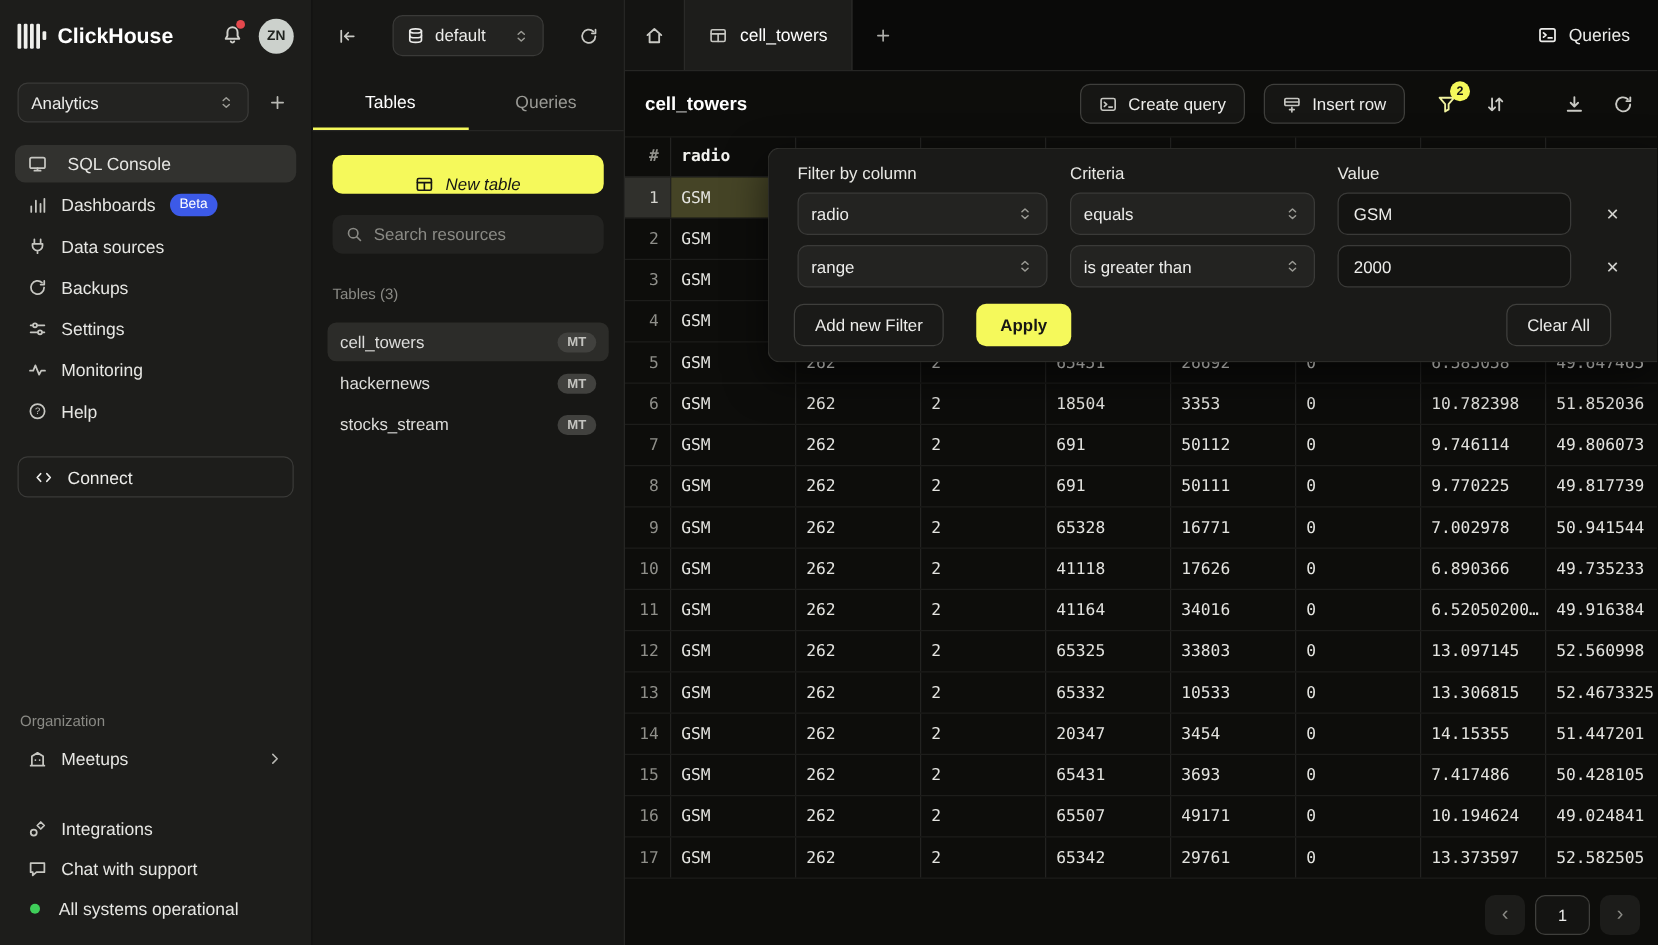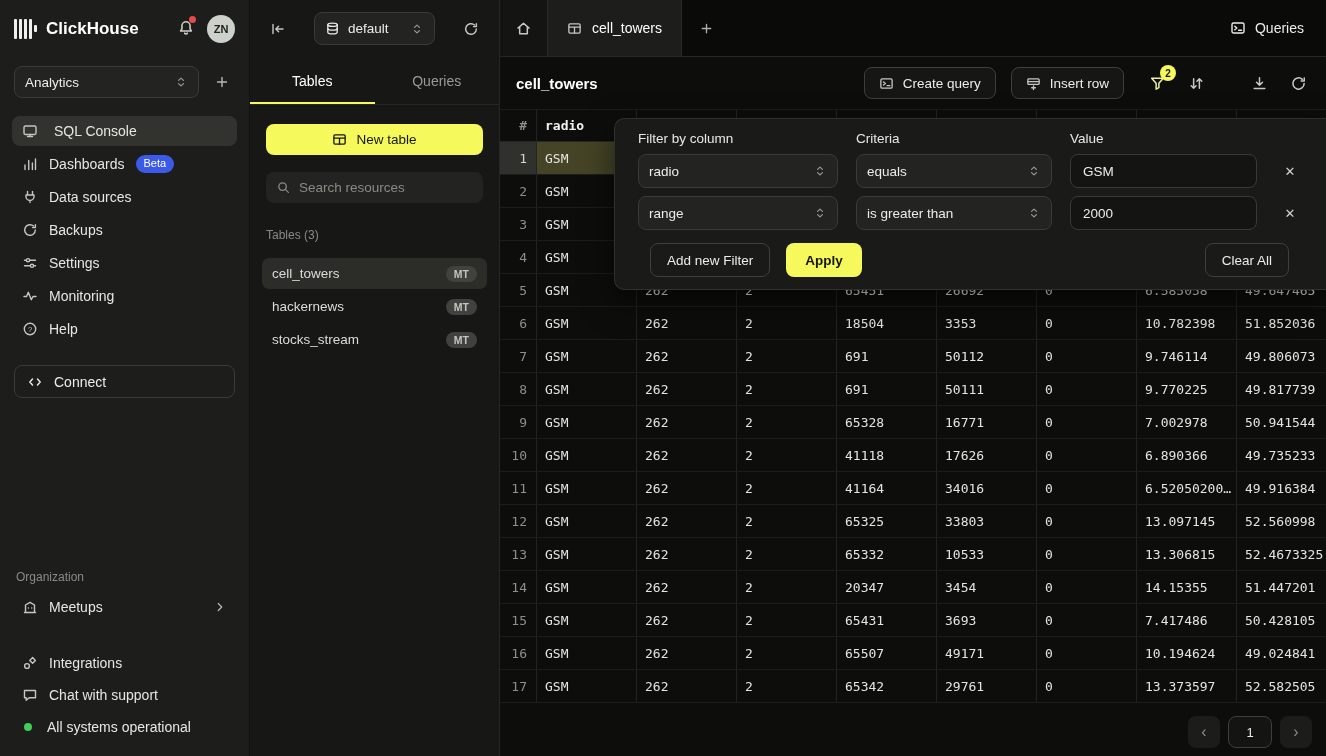--- a/index.html
+++ b/index.html
@@ -39,21 +39,21 @@
   .status-dot { width:8px; height:8px; border-radius:50%; background:#3fce5a; margin:0 4px 0 2px; }
 
   
   .explorer { width:250px; background:#171715; display:flex; flex-direction:column; flex-shrink:0; border-right:1px solid #262624; }
   .ex-top { height:57px; display:flex; align-items:center; padding:0 16px; gap:24px; }
   .icon-btn { display:flex; align-items:center; justify-content:center; color:#c9c9c4; width:24px; height:24px; position:relative; }
   .db-select { flex:1; height:33px; }
   .ex-tabs { height:48px; display:flex; border-bottom:1px solid #262624; }
   .ex-tab { flex:1; display:flex; align-items:center; justify-content:center; font-size:14px; color:#9a9a95; cursor:pointer; }
   .ex-tab.active { color:#fff; box-shadow:inset 0 -2px 0 #f5f95b; }
-  .new-table-btn { margin:19px 16px 0; height:31px; background:#f5f95b; color:#161614; border-radius:8px; display:flex; align-items:center; justify-content:center; gap:9px; font-size:13.5px; font-weight:500; }
+  .new-table-btn { margin:19px 16px 0; height:31px; background:#f5f95b; color:#161614; border-radius:8px; display:flex; align-items:flex-end; justify-content:center; gap:9px; font-size:13.5px; font-weight:500;font-style:italic; }
   .search-box { margin:17px 16px 0; height:31px; background:#232321; border-radius:8px; display:flex; align-items:center; gap:8px; padding:0 10px; color:#8a8a85; }
   .search-box input { flex:1; background:transparent; border:none; outline:none; color:#e2e2de; font-size:13.5px; font-family:inherit; }
   .search-box input::placeholder { color:#8a8a85; }
   .section-label { margin:25px 16px 16px; color:#8a8a85; font-size:12px; }
   .table-list { padding:0 12px; display:flex; flex-direction:column; gap:2px; }
   .table-item { height:31px; border-radius:7px; display:flex; align-items:center; padding:0 10px; font-size:13.5px; color:#dcdcda; cursor:pointer; }
   .table-item.selected { background:#2c2c29; }
   .mt-badge { margin-left:auto; background:#41413e; color:#c3c3bf; font-size:10.5px; padding:2px 8px; border-radius:9px; font-weight:600; }
 
   
@@ -86,21 +86,21 @@
   .page-nav { width:32px; height:32px; background:#1c1c1a; border-radius:8px; display:flex; align-items:center; justify-content:center; color:#8a8a85; font-size:16px; }
   .page-num { width:44px; height:32px; border:1px solid #3f3f3c; border-radius:8px; display:flex; align-items:center; justify-content:center; font-size:13px; background:#141412; }
 
   
   .filter-pop { position:absolute; top:118px; left:114px; right:0; height:172px; background:#1a1a18; border:1px solid #30302d; border-right:none; border-radius:10px 0 0 10px; box-shadow:0 12px 32px rgba(0,0,0,.55); z-index:10; overflow:hidden; }
   .fp-grid { display:grid; grid-template-columns:200px 196px 187px 1fr; gap:8px 18px; align-items:center; padding:7px 0 0 23px; }
   .fp-head { font-size:13.5px; color:#e8e8e4; font-weight:500; height:20px; display:flex; align-items:flex-end; }
   .fp-select { height:34px; }
   .fp-input { height:34px; background:#141412; border:1px solid #3a3a38; border-radius:8px; padding:0 12px; font-size:13.5px; color:#ececea; outline:none; font-family:inherit; }
   .fp-x { width:30px; height:30px; color:#d0d0cc; font-size:13px; display:flex; align-items:center; justify-content:center; }
-  .fp-actions { display:flex; gap:16px; padding:13px 0 0 35px; align-items:flex-end; }
+  .fp-actions { display:flex; gap:26px; padding:13px 0 0 20px; align-items:flex-end; }
   .fp-btn { height:34px; border:1px solid #3f3f3c; border-radius:8px; padding:0 16px; font-size:13.5px; color:#ececea; background:#1a1a18; }
   .fp-apply { height:34px; background:#f5f95b; color:#161614; border-radius:8px; padding:0 19px; font-size:13.5px; font-weight:600; }
   .fp-clear { margin-left:auto; margin-right:37px; }
 </style>
 </head>
 <body>
 
 <div class="app">
 
   <aside class="sidebar">

